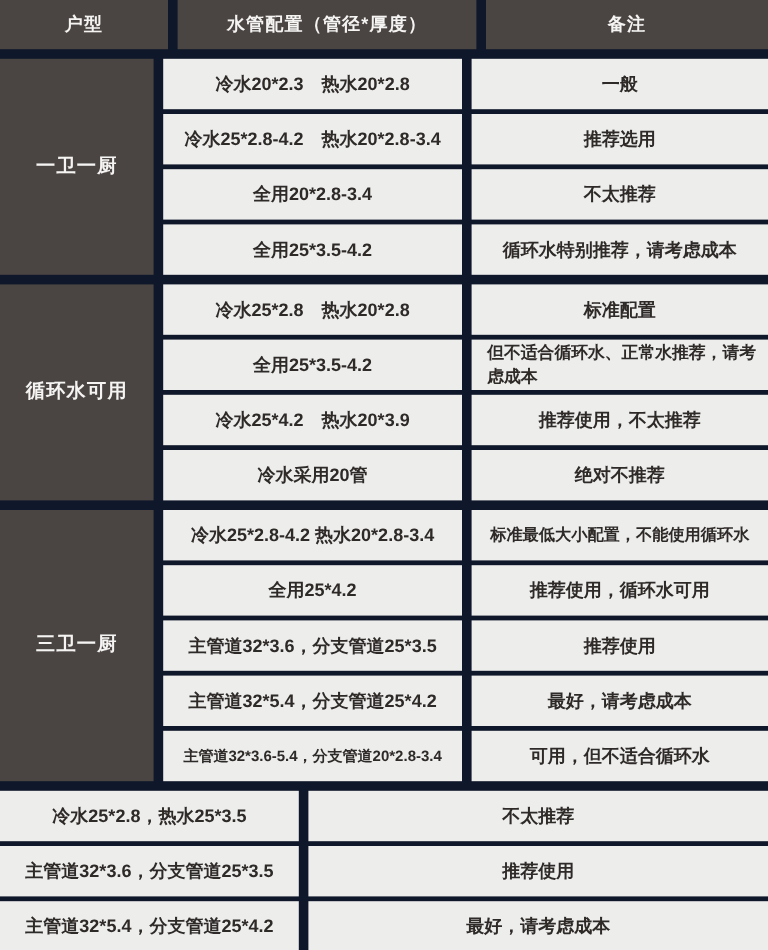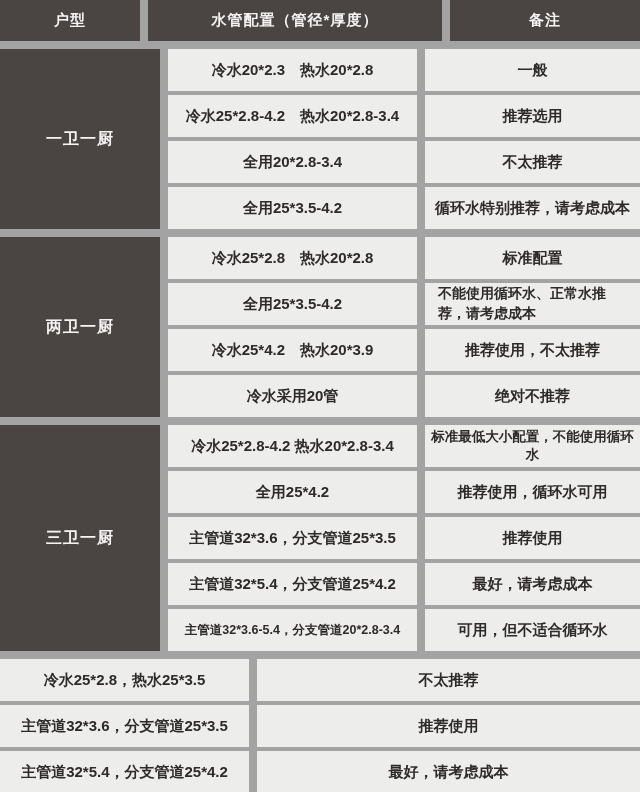--- a/index.html
+++ b/index.html
@@ -3,21 +3,21 @@
 <meta charset="utf-8">
 <style>
   html, body {
     margin: 0;
     padding: 0;
     background: #ffffff;
   }
   .table {
     width: 640px;
     height: 792px;
-    background: #a3a3a3;
+    background: #0f172a;
     display: flex;
     flex-direction: column;
     row-gap: 8px;
     overflow: hidden;
     font-family: "Liberation Sans", "DejaVu Sans", sans-serif;
     font-weight: bold;
   }
   .header-row {
     display: flex;
     column-gap: 8px;
@@ -31,29 +31,29 @@
     text-align: center;
     box-sizing: border-box;
   }
   .dark {
     background: #4a4543;
     color: #f5f4f3;
     font-size: 15px;
     letter-spacing: 1px;
   }
   .c1 { width: 140px; flex: none; }
-  .c2 { width: 294px; flex: none; }
+  .c2 { width: 249px; flex: none; }
   .c3 { flex: 1; }
   .group {
     display: flex;
     column-gap: 8px;
     flex: none;
   }
   .house {
-    width: 160px;
+    width: 128px;
     flex: none;
     background: #4a4543;
     color: #f5f4f3;
     font-size: 16px;
     display: flex;
     flex-direction: column;
     align-items: center;
     justify-content: center;
     text-align: center;
     line-height: 1.5;
@@ -129,30 +129,30 @@
             <div class="cell light config">全用20*2.8-3.4</div>
             <div class="cell light remark">不太推荐</div>
           </div>
           <div class="row">
             <div class="cell light config">全用25*3.5-4.2</div>
             <div class="cell light remark">循环水特别推荐，请考虑成本</div>
           </div>
         </div>
       </div><div class="group">
         <div class="house">
-          <div>两卫一厨</div>
+          <div>循环水可用</div>
         </div>
         <div class="rows-col">
           <div class="row">
             <div class="cell light config">冷水25*2.8　热水20*2.8</div>
             <div class="cell light remark">标准配置</div>
           </div>
           <div class="row">
             <div class="cell light config">全用25*3.5-4.2</div>
-            <div class="cell light remark long">不能使用循环水、正常水推荐，请考虑成本</div>
+            <div class="cell light remark long">但不适合循环水、正常水推荐，请考虑成本</div>
           </div>
           <div class="row">
             <div class="cell light config">冷水25*4.2　热水20*3.9</div>
             <div class="cell light remark">推荐使用，不太推荐</div>
           </div>
           <div class="row">
             <div class="cell light config">冷水采用20管</div>
             <div class="cell light remark">绝对不推荐</div>
           </div>
         </div>

